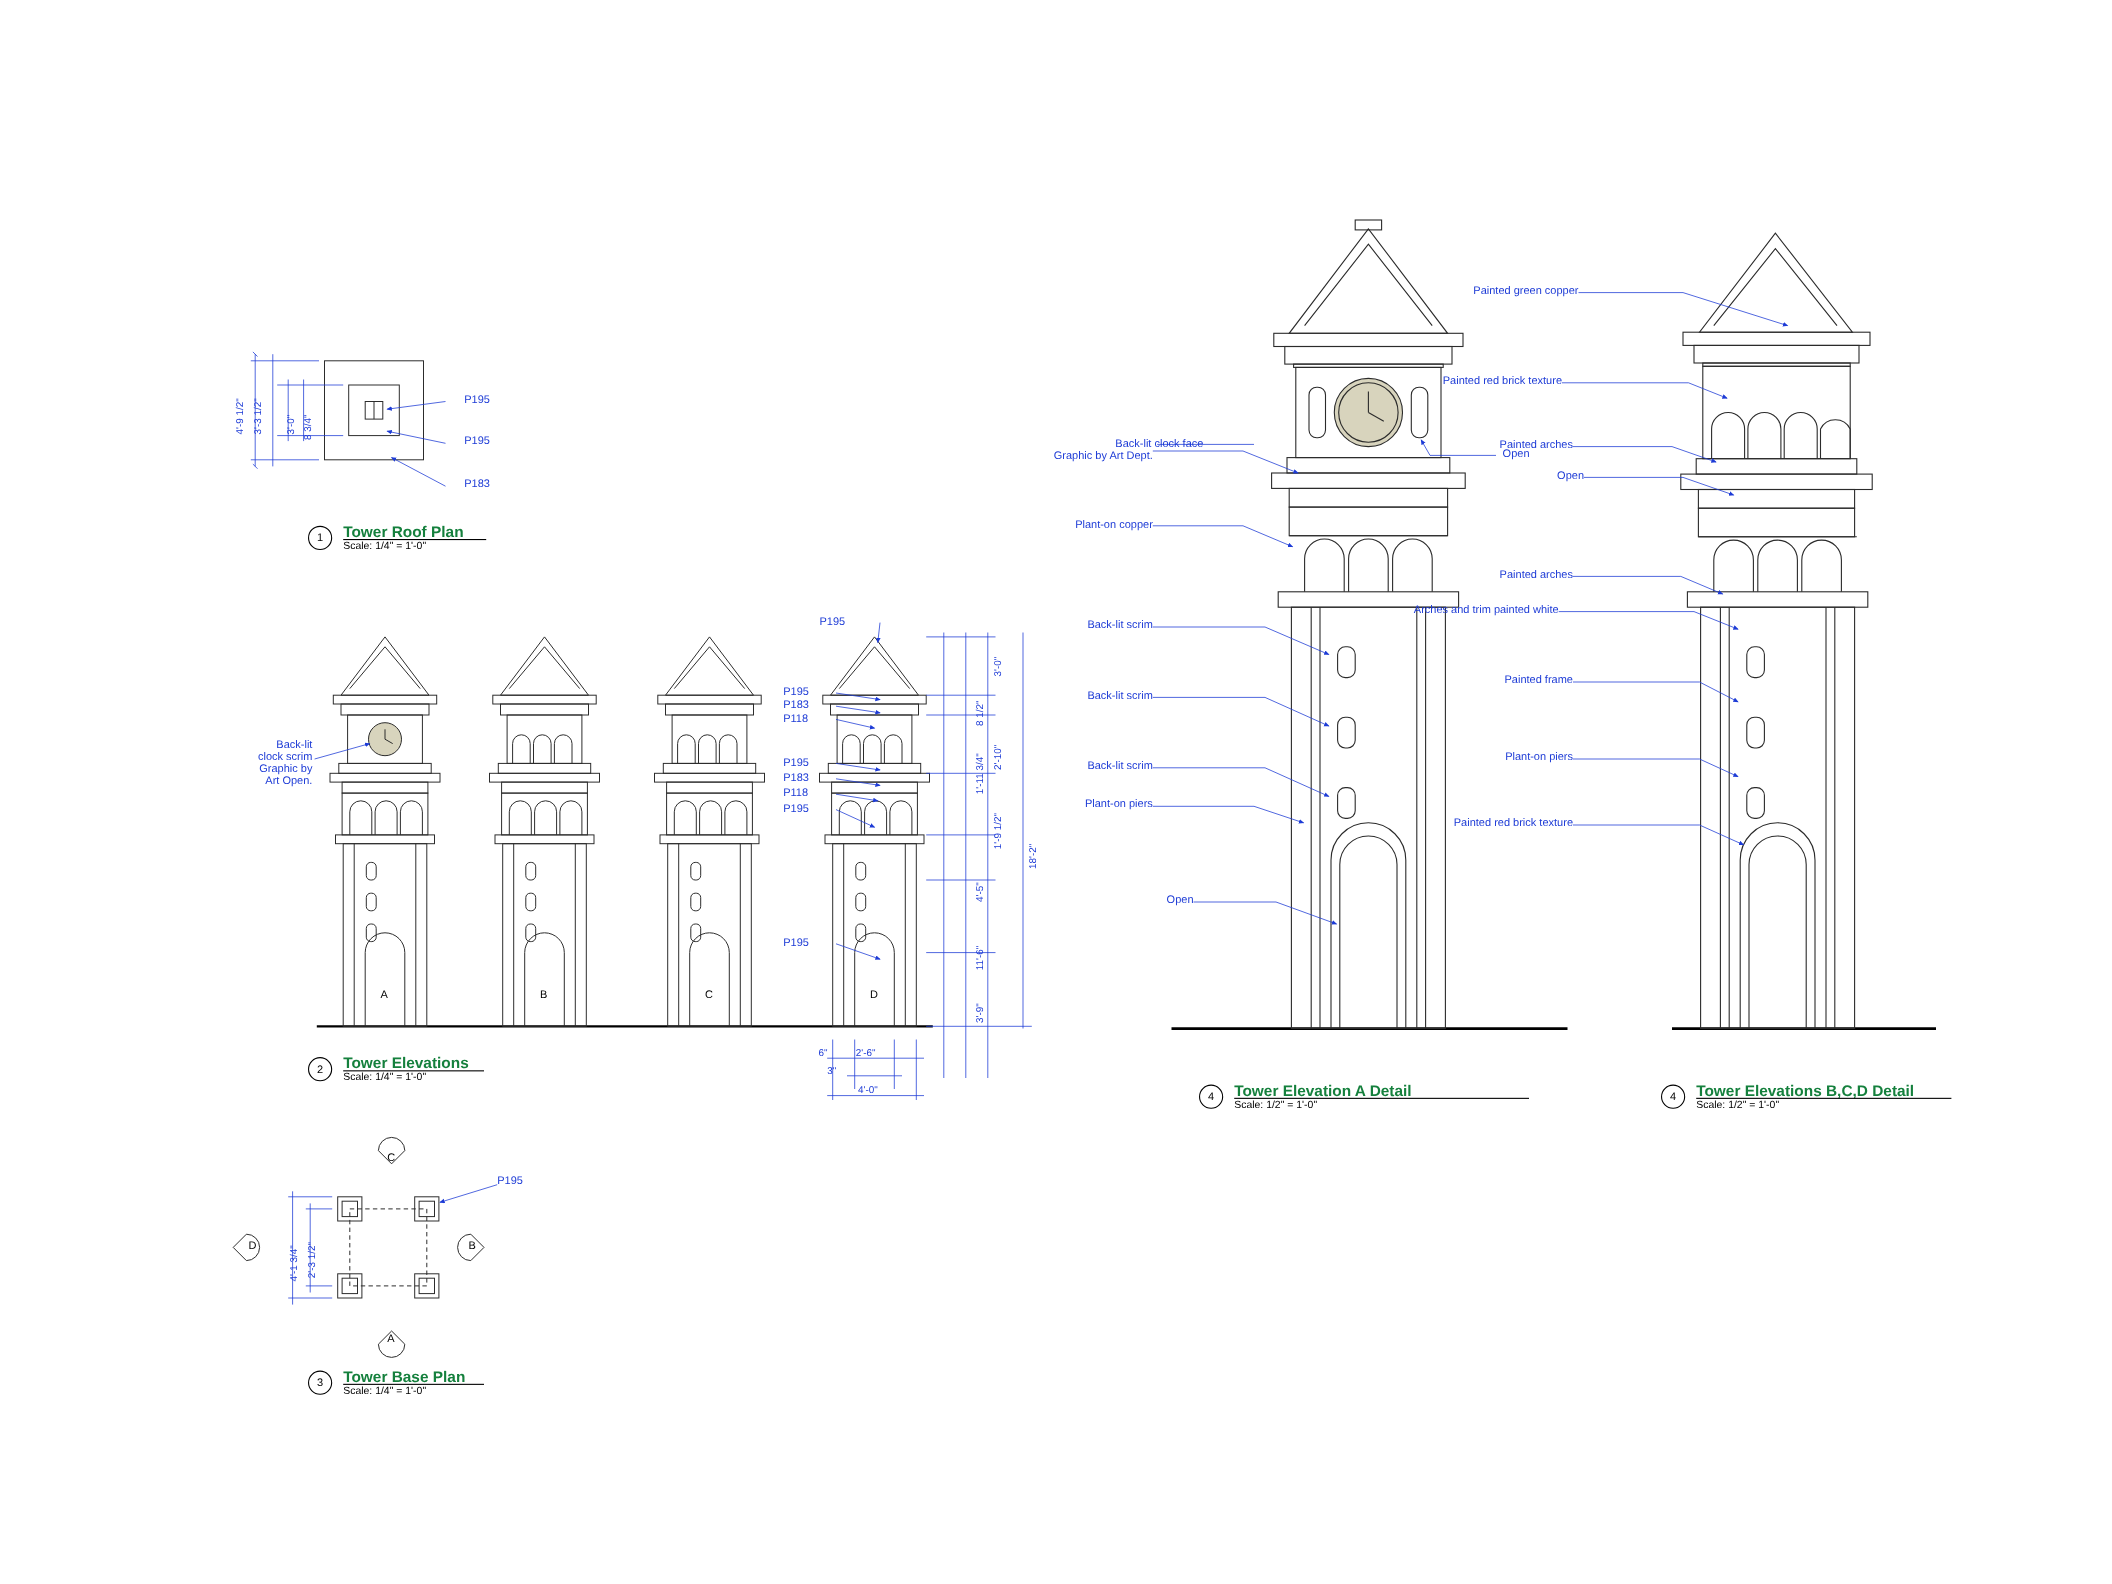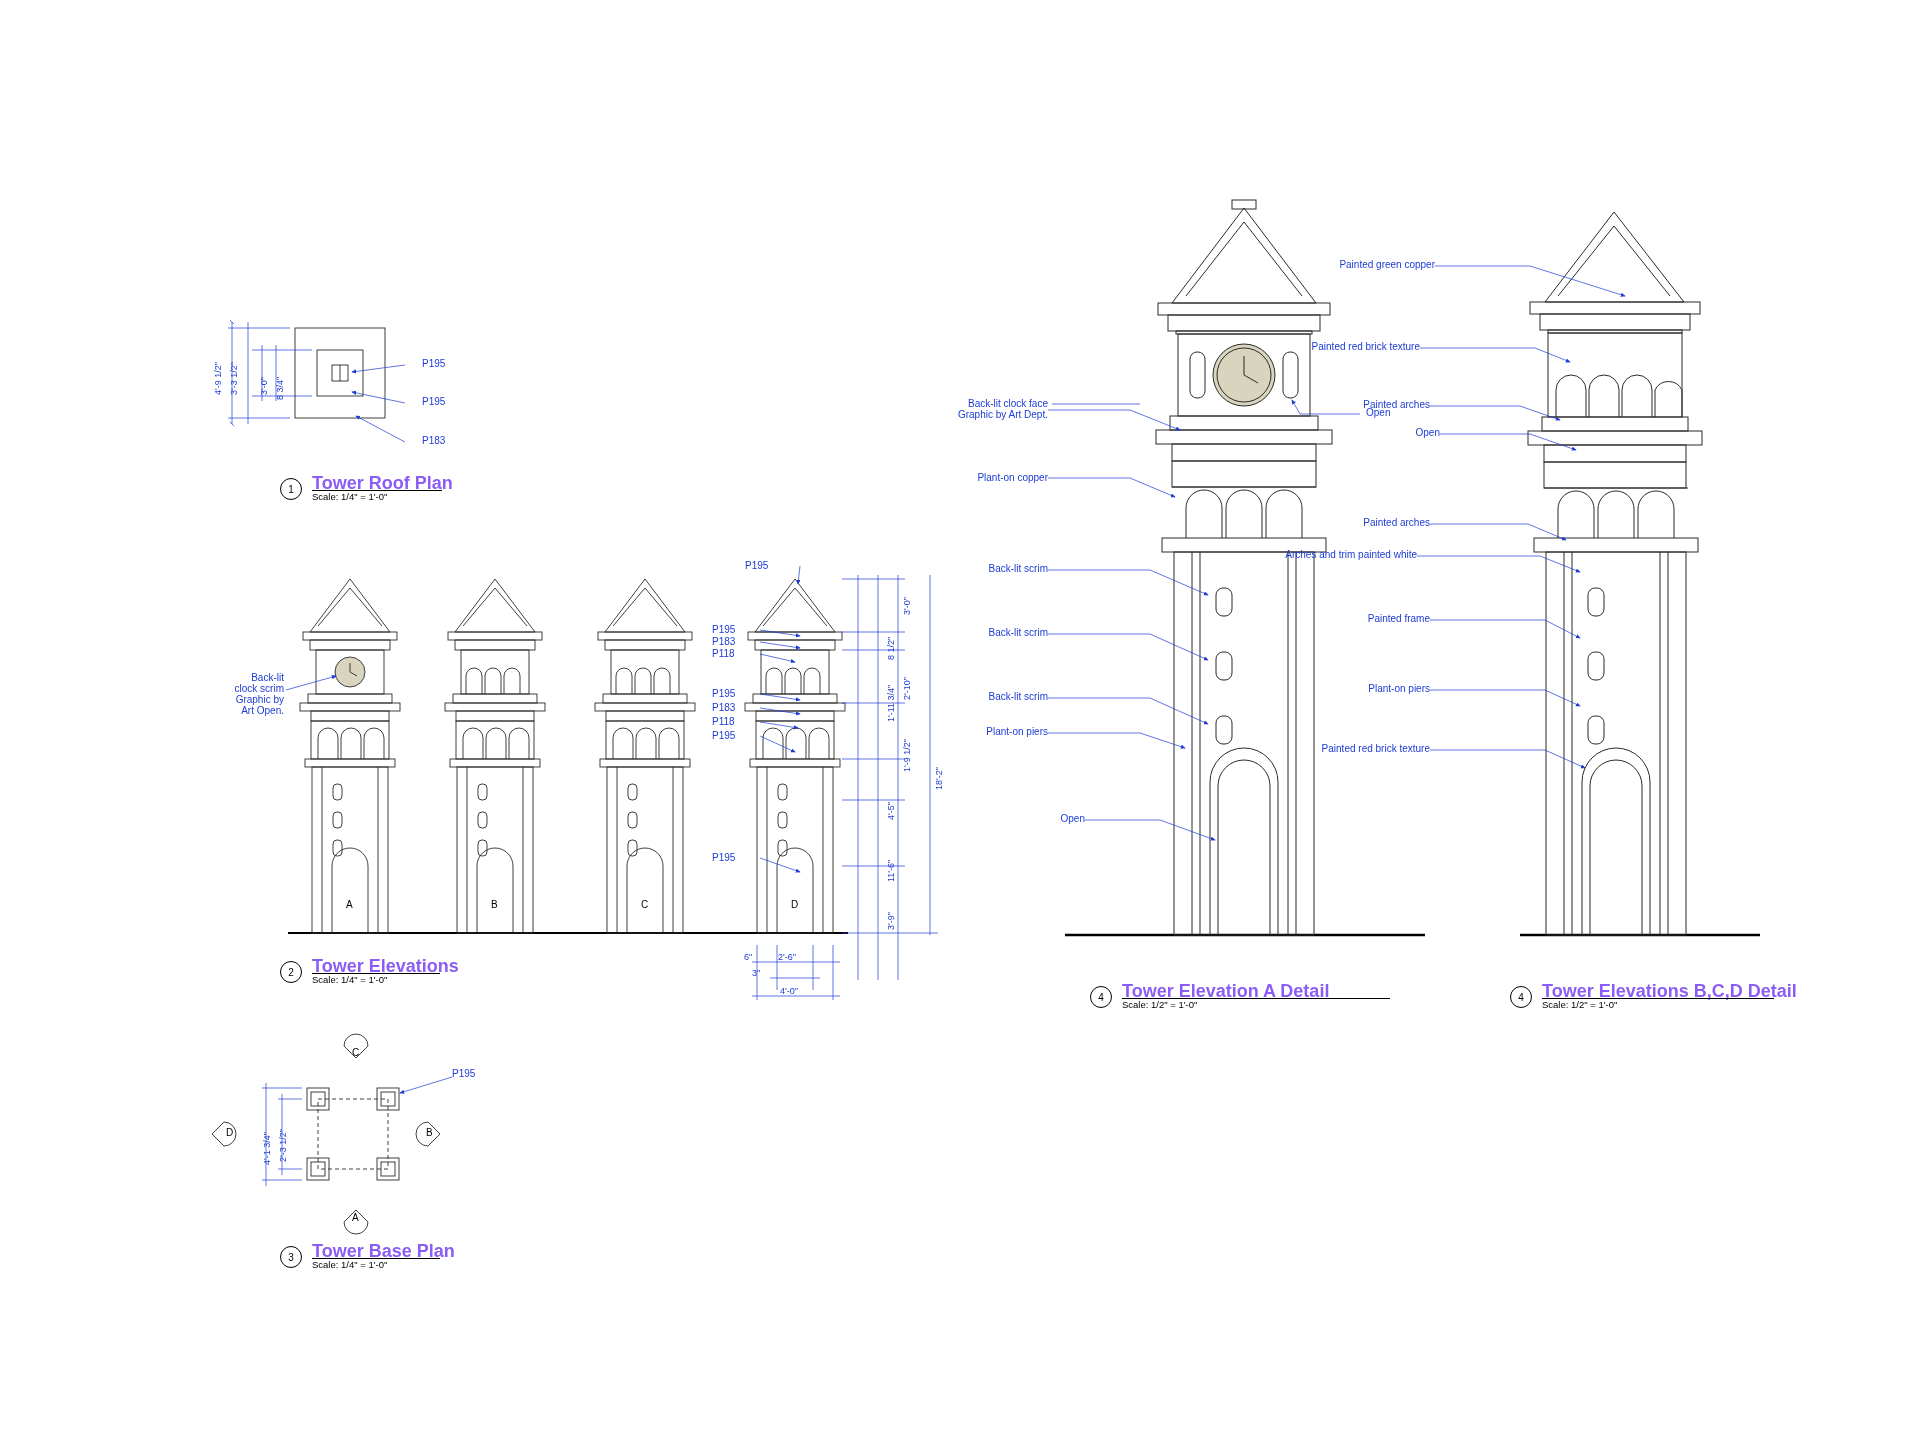--- a/index.html
+++ b/index.html
@@ -1,21 +1,21 @@
 <!DOCTYPE html>
 <html><head>
 <meta charset="utf-8">
 <style>
   html,body{margin:0;padding:0;background:#fff;}
   body{width:1920px;height:1440px;position:relative;font-family:"Liberation Sans",sans-serif;overflow:hidden;}
   .sheet{position:absolute;inset:0;background:#fff;}
   .lbl{position:absolute;color:#1d3bd6;font-size:10px;line-height:11px;white-space:nowrap;}
   .lbl.r{text-align:right;}
   .dim{position:absolute;color:#1d3bd6;font-size:9px;line-height:10px;white-space:nowrap;}
-  .ttl{position:absolute;color:#8b5cf6;font-size:18px;line-height:15px;white-space:nowrap;font-weight:600;}
+  .ttl{position:absolute;color:#15803d;font-size:14px;line-height:15px;white-space:nowrap;font-weight:600;}
   .sub{position:absolute;color:#000;font-size:9.5px;line-height:10px;white-space:nowrap;}
   .num-bub{position:absolute;width:20px;height:20px;border:1px solid #000;border-radius:50%;
            display:flex;align-items:center;justify-content:center;font-size:10px;color:#000;}
   .rule{position:absolute;height:1px;background:#000;}
   .titleblock{position:absolute;right:60px;bottom:95px;text-align:left;color:#000;}
   .titleblock .t1{font-size:38px;line-height:40px;letter-spacing:.5px;}
   .titleblock .t2{font-size:24px;line-height:30px;}
   svg{position:absolute;left:0;top:0;overflow:visible;}
 </style>
 </head>
@@ -398,21 +398,21 @@
 <div class="lbl" style="left:352px;top:1047px;color:#000;">C</div>
 <div class="lbl" style="left:226px;top:1127px;color:#000;">D</div>
 <div class="lbl" style="left:426px;top:1127px;color:#000;">B</div>
 <div class="lbl" style="left:352px;top:1212px;color:#000;">A</div>
 
 <div class="num-bub" style="left:280px;top:1246px;">3</div>
 <div class="ttl" style="left:312px;top:1244px;">Tower Base Plan</div>
 <div class="sub" style="left:312px;top:1260px;">Scale: 1/4" = 1'-0"</div>
 <div class="rule" style="left:312px;top:1258px;width:128px;"></div>
 
-<div class="lbl r" style="left:938px;top:398px;width:110px;">Back-lit clock face</div>
+<div class="lbl r" style="left:984px;top:398px;width:110px;">Back-lit clock face</div>
 <div class="lbl r" style="left:938px;top:409px;width:110px;">Graphic by Art Dept.</div>
 <div class="lbl r" style="left:938px;top:472px;width:110px;">Plant-on copper</div>
 <div class="lbl r" style="left:938px;top:563px;width:110px;">Back-lit scrim</div>
 <div class="lbl r" style="left:938px;top:627px;width:110px;">Back-lit scrim</div>
 <div class="lbl r" style="left:938px;top:691px;width:110px;">Back-lit scrim</div>
 <div class="lbl r" style="left:938px;top:726px;width:110px;">Plant-on piers</div>
 <div class="lbl r" style="left:975px;top:813px;width:110px;">Open</div>
 <div class="lbl" style="left:1366px;top:407px;">Open</div>
 
 <div class="num-bub" style="left:1090px;top:986px;">4</div>

